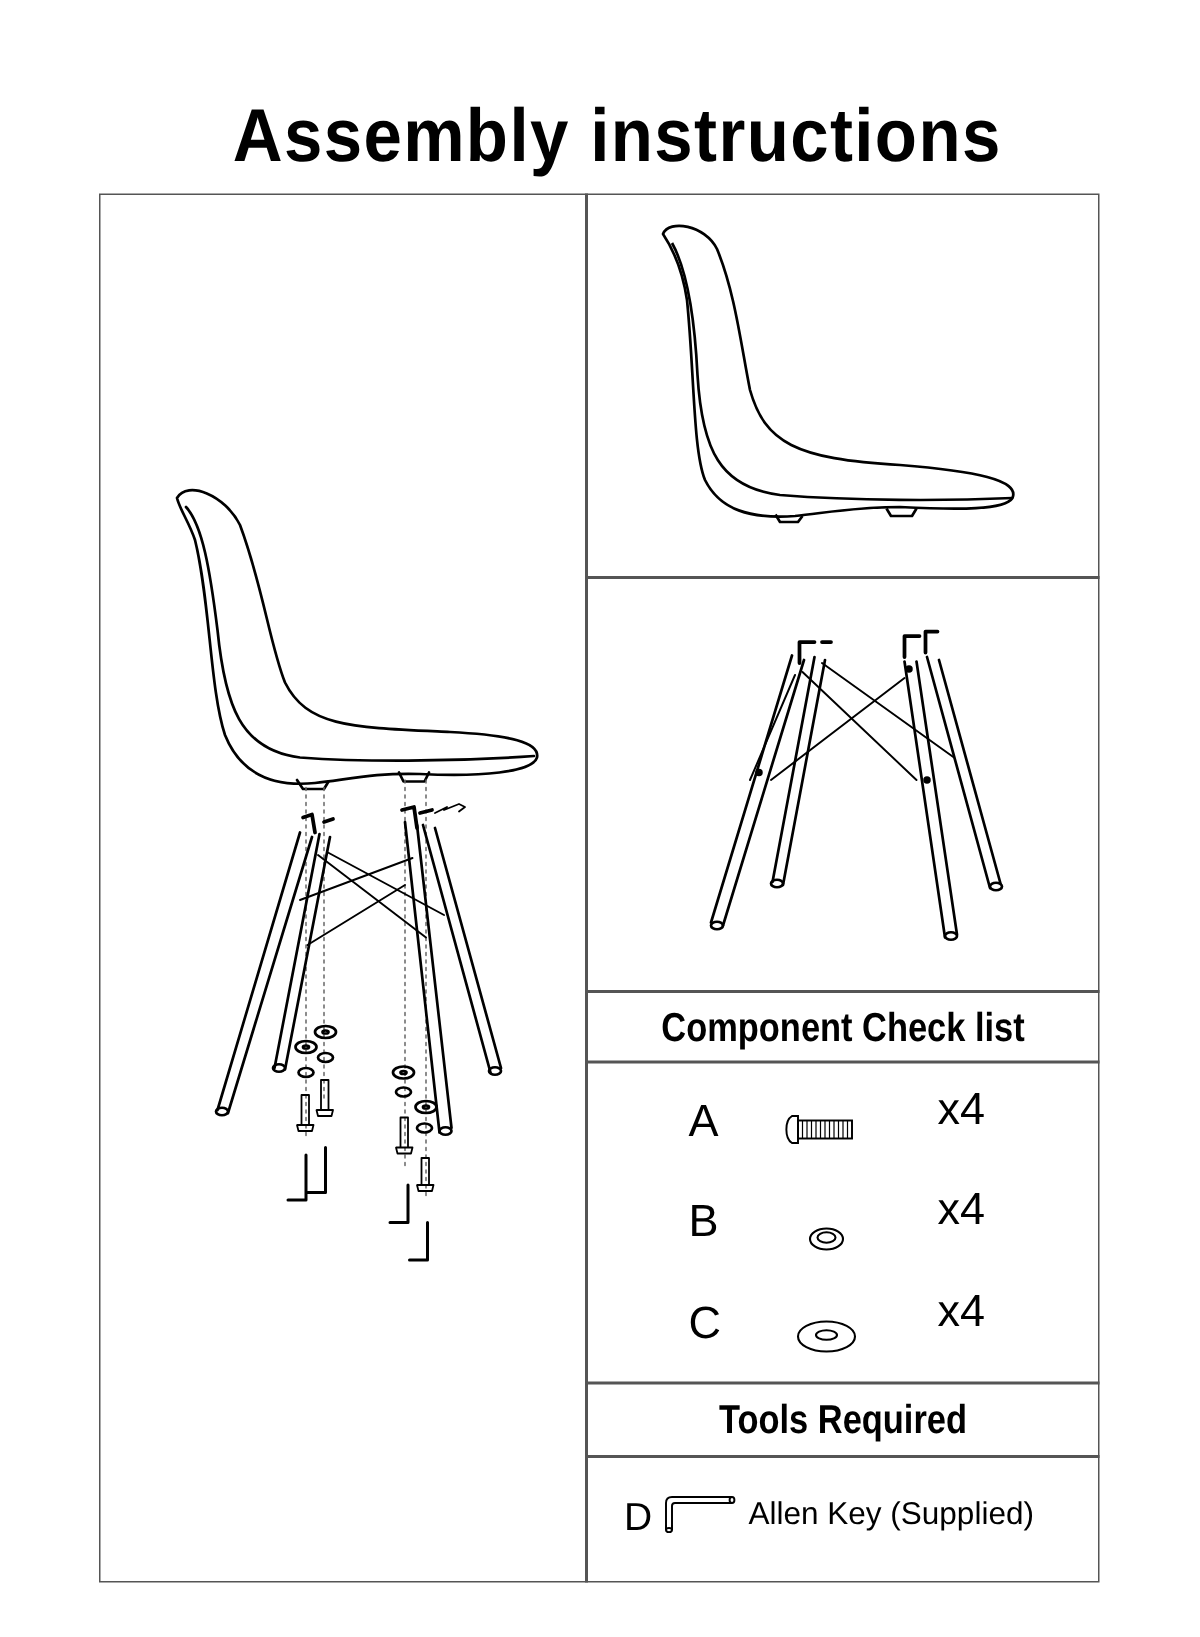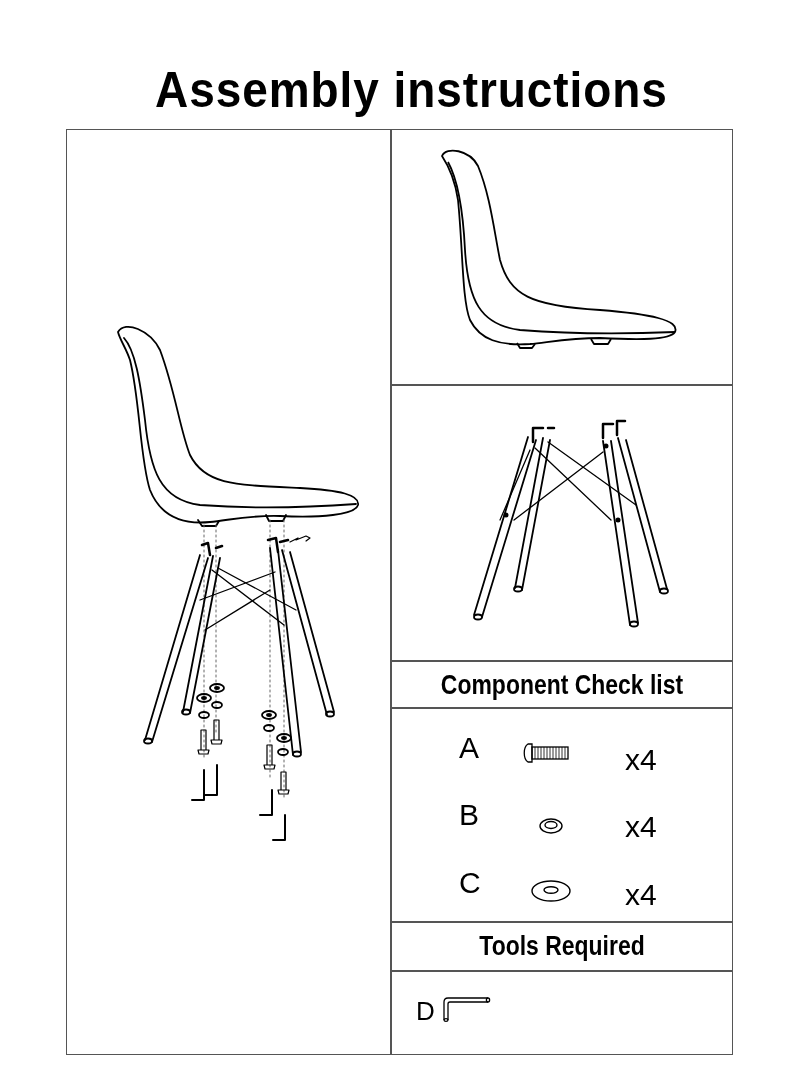--- a/index.html
+++ b/index.html
@@ -12,21 +12,21 @@
            border: 1.5px solid #555; box-sizing: border-box; }
   .vdiv { position: absolute; left: 390px; top: 129px; width: 1.5px; height: 926px; background: #555; }
   .hdiv { position: absolute; left: 391px; width: 342px; height: 1.5px; background: #555; }
   .panel { position: absolute; }
   .header { position: absolute; left: 391px; width: 342px; text-align: center;
             font-family: "Liberation Sans", sans-serif; font-weight: bold;
             transform: scaleX(0.85); }
   .comp-row { position: absolute; left: 391px; width: 342px; height: 66px; }
   .comp-letter { position: absolute; left: 68px; top: 8px; font-size: 30px; }
   .comp-icon { position: absolute; left: 124px; top: 4px; width: 70px; height: 50px; }
-  .comp-qty { position: absolute; left: 234px; top: 20px; font-size: 30px; text-align: center; }
+  .comp-qty { position: absolute; left: 234px; top: 0; font-size: 30px; text-align: center; }
   .tool { position: absolute; left: 416px; top: 994px; height: 40px; width: 310px; }
   .tool-letter { position: absolute; left: 0; top: 2px; font-size: 26px; }
   .tool-icon { position: absolute; left: 24px; top: 0; width: 60px; height: 30px; }
   .tool-label { position: absolute; left: 83px; top: 4px; font-size: 21px; white-space: nowrap; }
   svg { overflow: visible; }
 </style>
 </head>
 <body>
 
 <div class="title">Assembly instructions</div>
@@ -168,13 +168,14 @@
 <div class="tool">
   <span class="tool-letter">D</span>
   <svg class="tool-icon" viewBox="0 0 60 30">
     <g fill="none" stroke="#000" stroke-width="1.3">
       <path d="M4,26 V8 Q4,4 8,4 H48"></path>
       <path d="M8,26 V10 Q8,8 10,8 H48"></path>
       <ellipse cx="48" cy="6" rx="1.6" ry="2"></ellipse>
       <ellipse cx="6" cy="26" rx="2" ry="1.4"></ellipse>
     </g>
   </svg>
+  <span class="tool-label">Allen Key (Supplied)</span>
 </div>
 
 </body></html>

